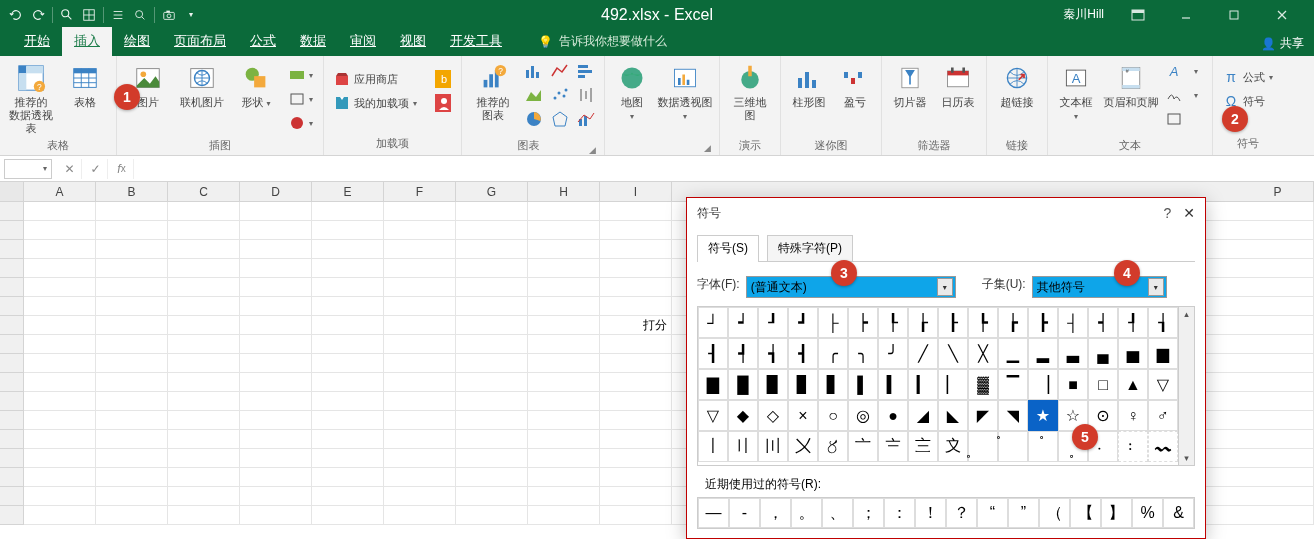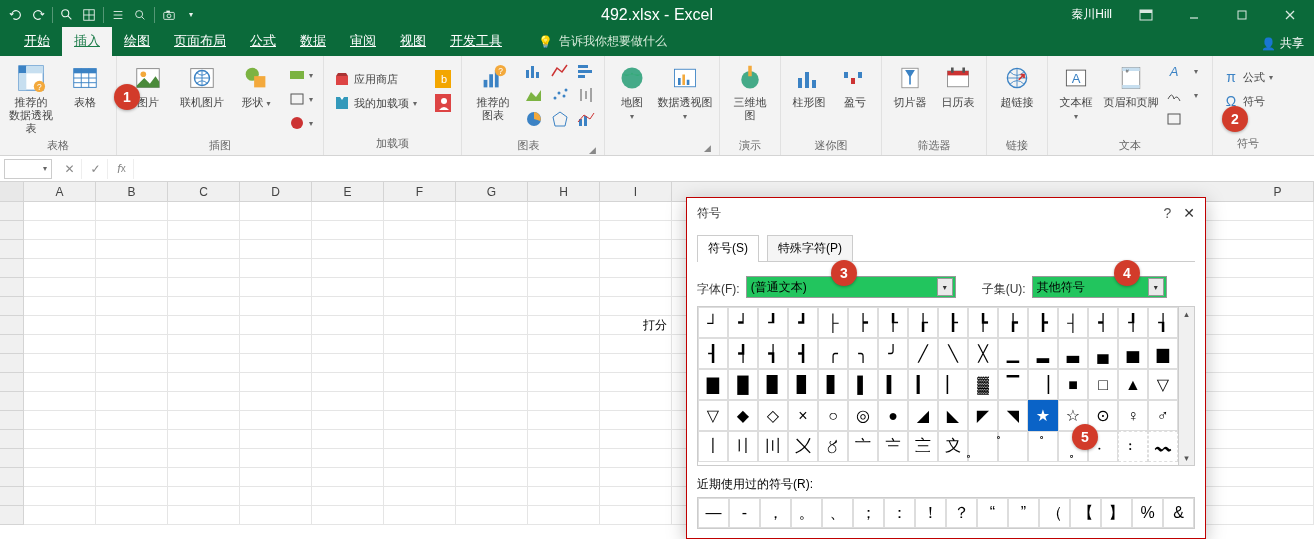--- a/index.html
+++ b/index.html
@@ -4,21 +4,21 @@
 <style>
 * { margin: 0; padding: 0; box-sizing: border-box; font-family: "Microsoft YaHei", Arial, sans-serif; }
 body { width: 1314px; height: 539px; overflow: hidden; background: #fff; font-size: 12px; user-select: none; }
 
 
 .titlebar { height: 29px; background: #0b6a3a; display: flex; align-items: center; color: #fff; position: relative; }
 .qat { display: flex; align-items: center; gap: 2px; padding-left: 6px; }
 .qat .qbtn { width: 20px; height: 20px; display: flex; align-items: center; justify-content: center; opacity: .92; cursor: default; }
 .qat .sep { width: 1px; height: 16px; background: rgba(255,255,255,.3); margin: 0 2px; }
 .title-center { position: absolute; left: 50%; transform: translateX(-50%); font-size: 16px; }
-.title-right { margin-left: auto; display: flex; align-items: center; gap: 8px; padding-right: 4px; justify-content: center; }
+.title-right { margin-left: auto; display: flex; align-items: center; gap: 8px; padding-right: 12px; justify-content: center; }
 .winbtn { width: 40px; height: 29px; display: flex; align-items: center; justify-content: center; opacity: .85; }
 .userlabel { font-size: 12px; margin-right: 6px; }
 
 
 .tabs { height: 27px; background: #0b6a3a; display: flex; align-items: flex-end; padding-left: 12px; color: #fff; position: relative; }
 .tab { padding: 5px 12px 6px; font-size: 13px; cursor: default; text-decoration: underline; }
 .tab.active { background: #f3f3f3; color: #1c7c4a; }
 .tabs .tellme { margin-left: 24px; display: flex; align-items: center; gap: 6px; color: #d6ead9; font-size: 12px; padding-bottom: 6px; }
 .share { position: absolute; right: 10px; bottom: 4px; color: #fff; font-size: 12px; display: flex; align-items: center; gap: 4px; }
 
@@ -61,31 +61,31 @@
 
 .dialog { position: absolute; left: 686px; top: 197px; width: 520px; height: 342px; background: #fff; border: 1px solid #c00000; box-shadow: 0 4px 18px rgba(0,0,0,.25); }
 .dlg-title { height: 30px; display: flex; align-items: center; padding: 0 10px; font-size: 12px; color: #333; }
 .dlg-title .spacer { flex: 1; }
 .dlg-title .help { font-size: 14px; color: #555; margin-right: 12px; }
 .dlg-title .close { font-size: 14px; color: #333; }
 .dlg-tabs { display: flex; padding: 6px 10px 0; gap: 8px; }
 .dtab { border: 1px solid #ccc; border-bottom: none; padding: 4px 10px; font-size: 12px; background: #fff; position: relative; top: 1px; }
 .dtab.inactive { background: #f5f5f5; border-bottom: 1px solid #ccc; }
 .dlg-body { border-top: 1px solid #ccc; margin: 0 10px; padding-top: 14px; }
-.fieldrow { display: flex; align-items: flex-end; gap: 6px; margin-bottom: 8px; }
+.fieldrow { display: flex; align-items: flex-start; gap: 6px; margin-bottom: 8px; }
 .fieldrow label { font-size: 12px; color: #333; }
-.combo { border: 1px solid #999; height: 22px; display: flex; align-items: center; padding: 0 4px; background: #22c55e; position: relative; }
+.combo { border: 1px solid #999; height: 22px; display: flex; align-items: center; padding: 0 4px; background: #0ea5e9; position: relative; }
 .combo .ddn { position: absolute; right: 2px; font-size: 8px; color: #333; background: #eaeaea; border: 1px solid #999; width: 16px; height: 18px; display: flex; align-items: center; justify-content: center; }
 .symgrid-wrap { border: 1px solid #ccc; height: 160px; display: flex; }
 .symgrid { flex: 1; display: grid; grid-template-columns: repeat(16, 1fr); grid-auto-rows: 31px; }
 .sym { border: 1px solid #ddd; display: flex; align-items: center; justify-content: center; font-size: 16px; font-family: "SimSun","MS Gothic",Arial; cursor: default; }
 .sym.selected { background: #0a63c7; color: #fff; border-color: #0a63c7; }
 .sym.dotted { border-style: dashed; }
 .sgscroll { width: 16px; background: #f0f0f0; border-left: 1px solid #ccc; display: flex; flex-direction: column; align-items: center; justify-content: space-between; font-size: 9px; color: #555; padding: 2px 0; }
-.recent-label { font-size: 12px; margin: 10px 0 4px; }
+.recent-label { font-size: 12px; margin: 10px 8px 4px; }
 .recentgrid { border: 1px solid #ccc; display: grid; grid-template-columns: repeat(16, 1fr); grid-auto-rows: 30px; }
 
 
 .callout { position: absolute; width: 26px; height: 26px; border-radius: 50%; background: #d23b2a; color: #fff; display: flex; align-items: center; justify-content: center; font-size: 14px; font-weight: bold; box-shadow: 0 1px 3px rgba(0,0,0,.3); z-index: 50; }
 
 svg { display: block; }
 </style>
 </head>
 <body>
 

